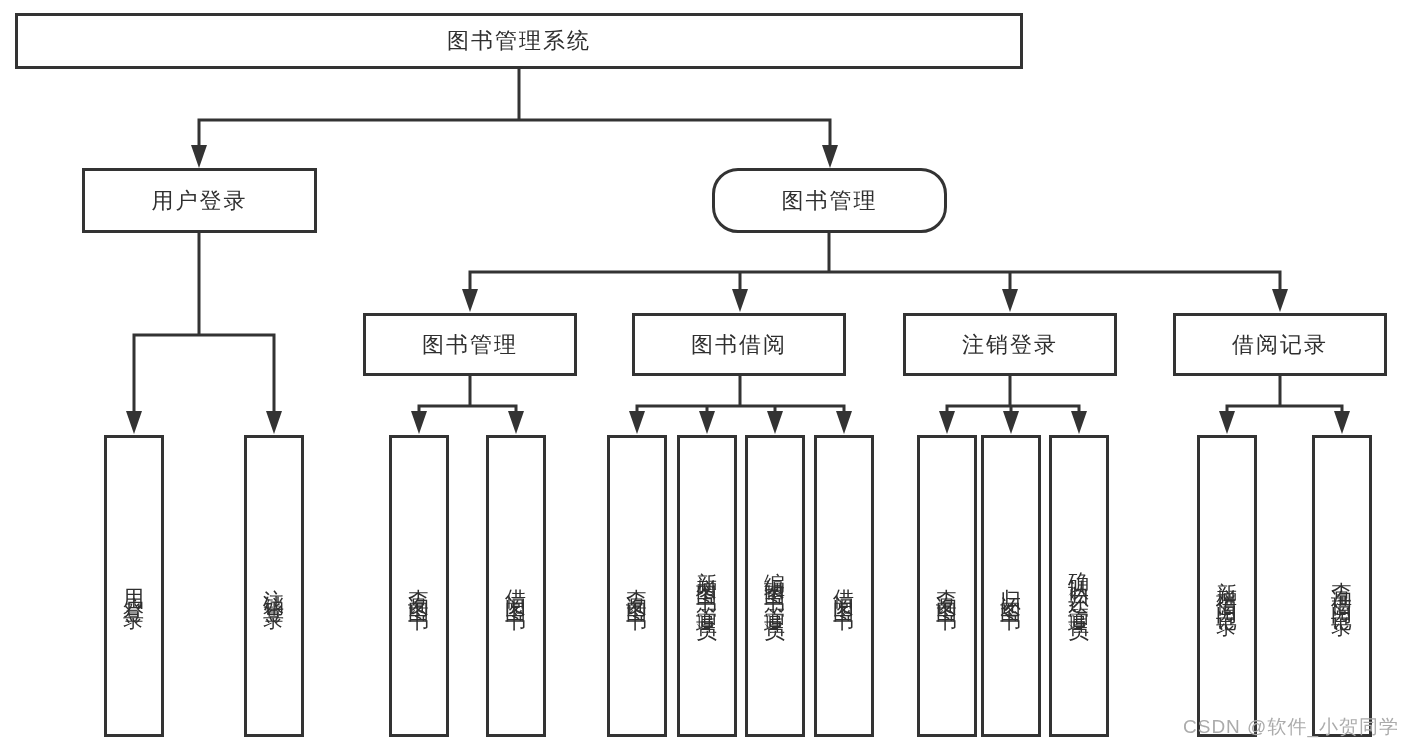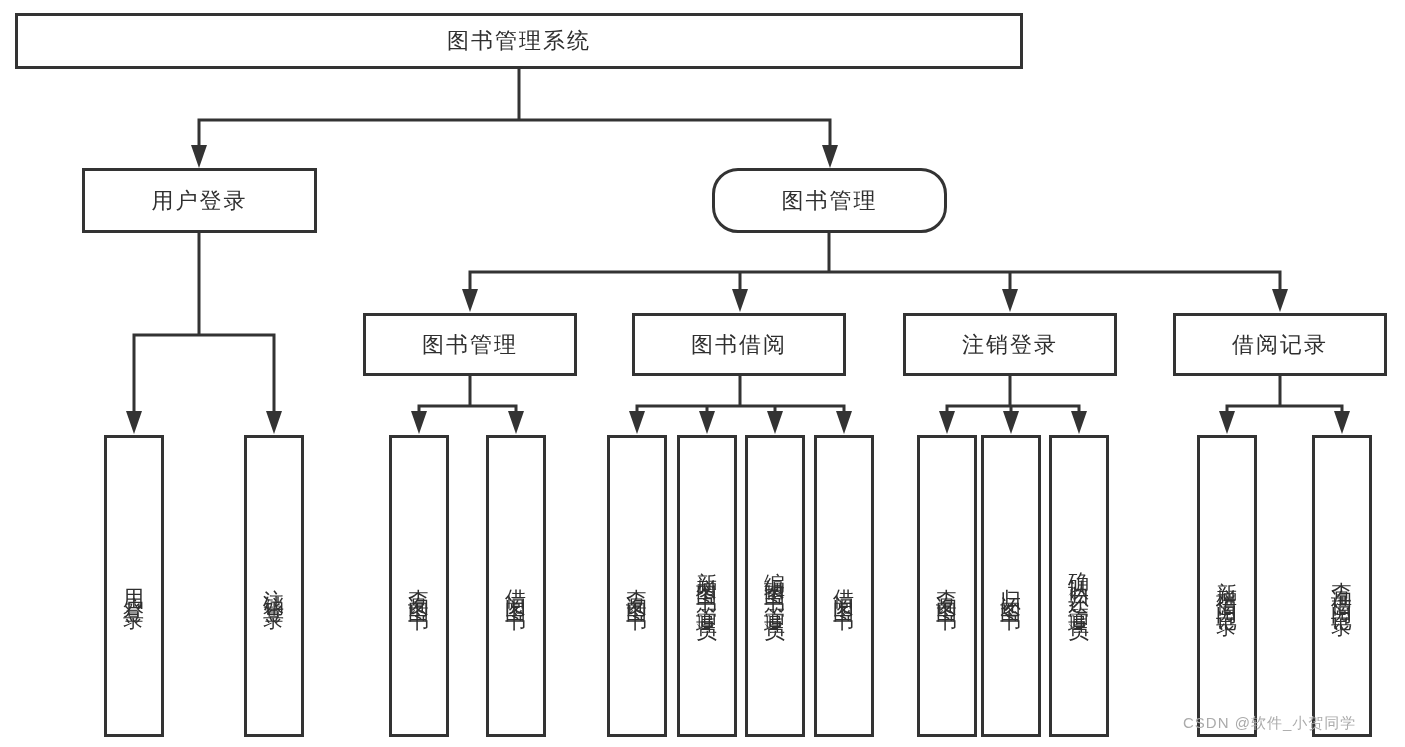--- a/index.html
+++ b/index.html
@@ -44,21 +44,21 @@
     writing-mode: vertical-rl;
     text-orientation: mixed;
     font-size: 21px;
     letter-spacing: 7px;
     line-height: 1;
   }
   .watermark {
     position: absolute;
     left: 1183px;
     top: 714px;
-    font-size: 15px;
+    font-size: 19px;
     letter-spacing: 1px;
     color: var(--watermark);
     z-index: 5;
     white-space: nowrap;
   }
 </style>
 </head>
 <body>
 
 <div class="canvas">

